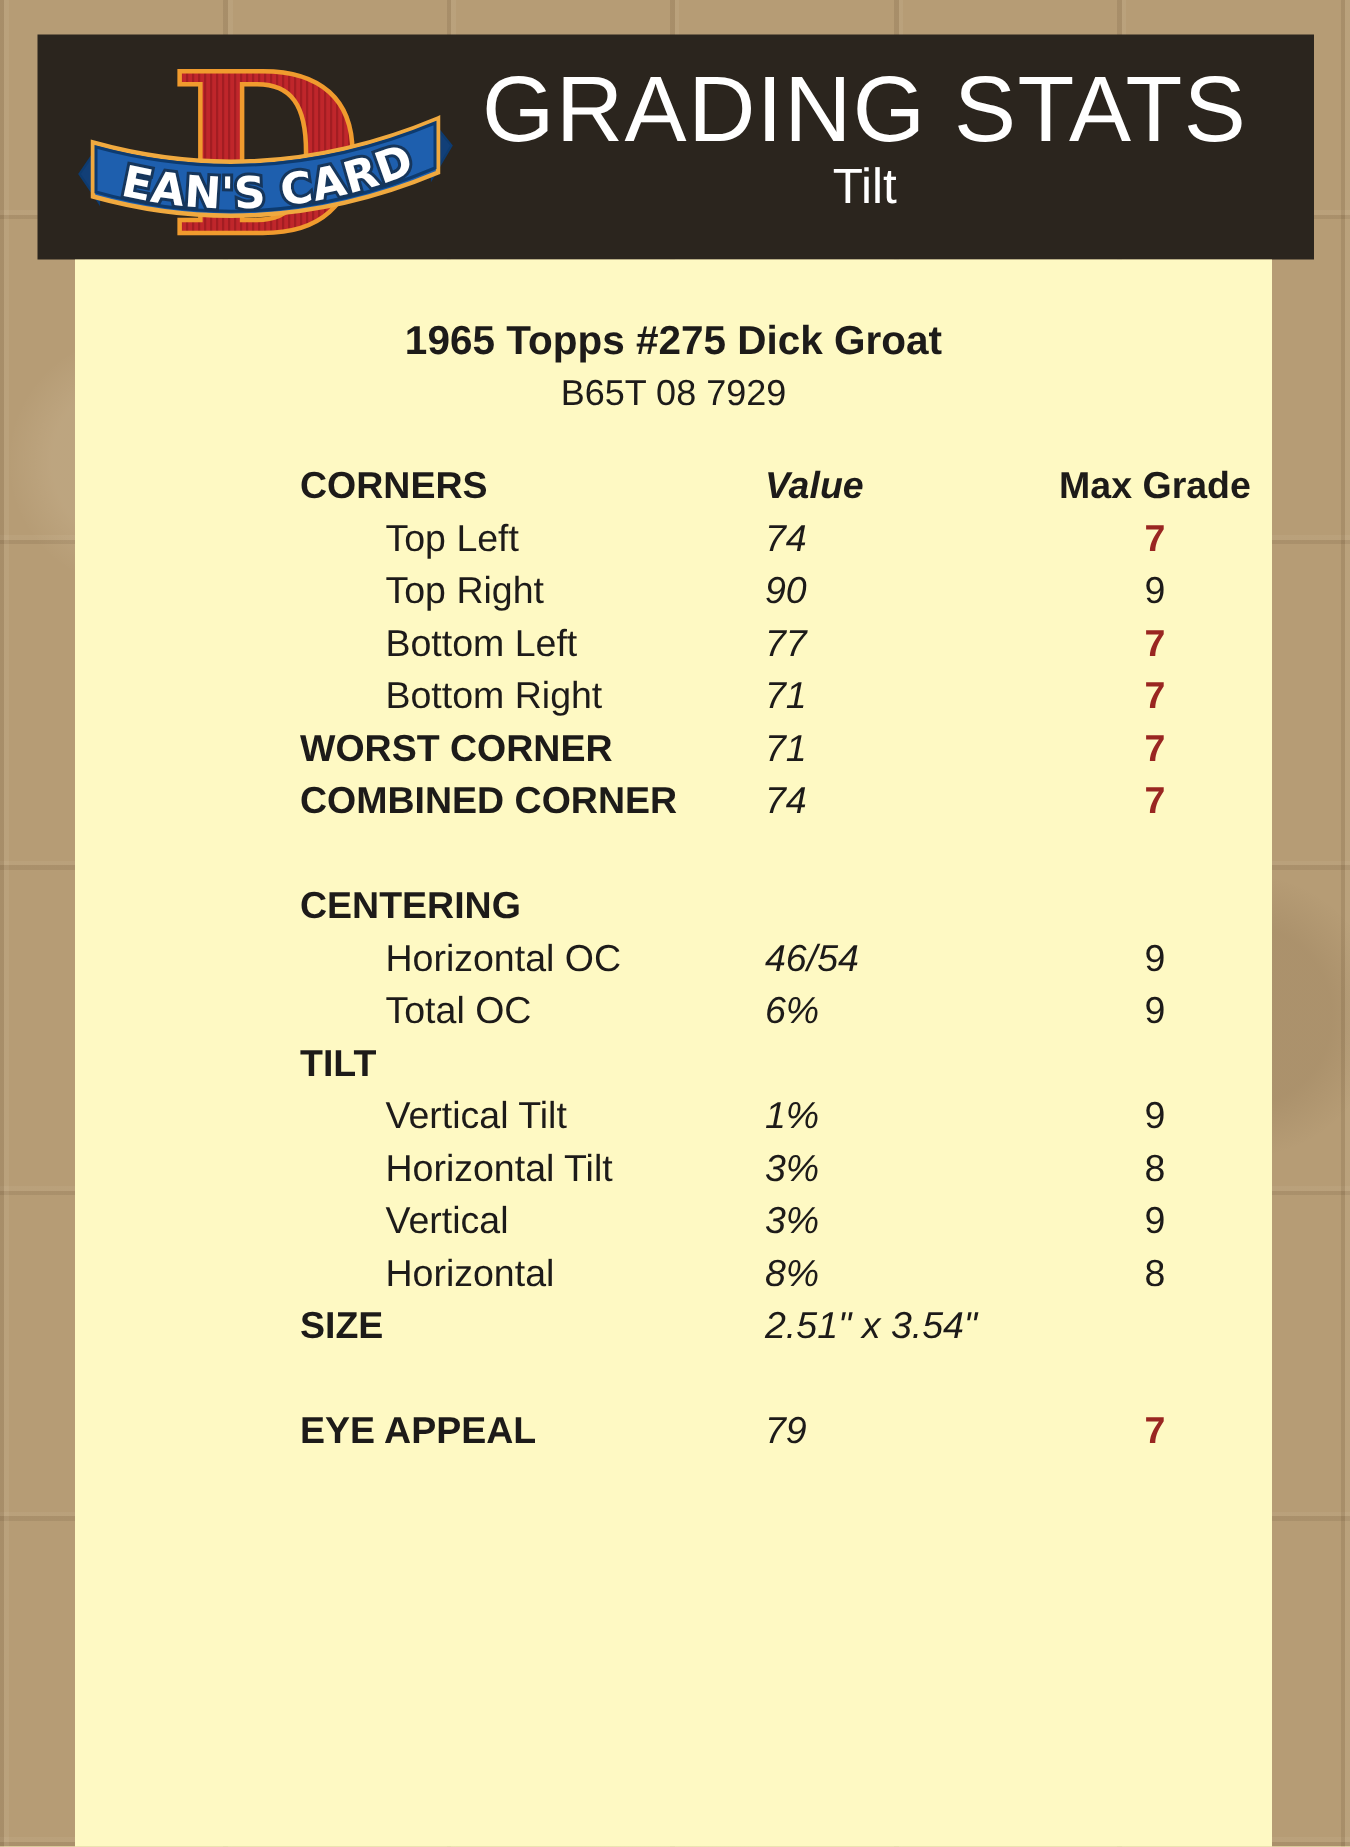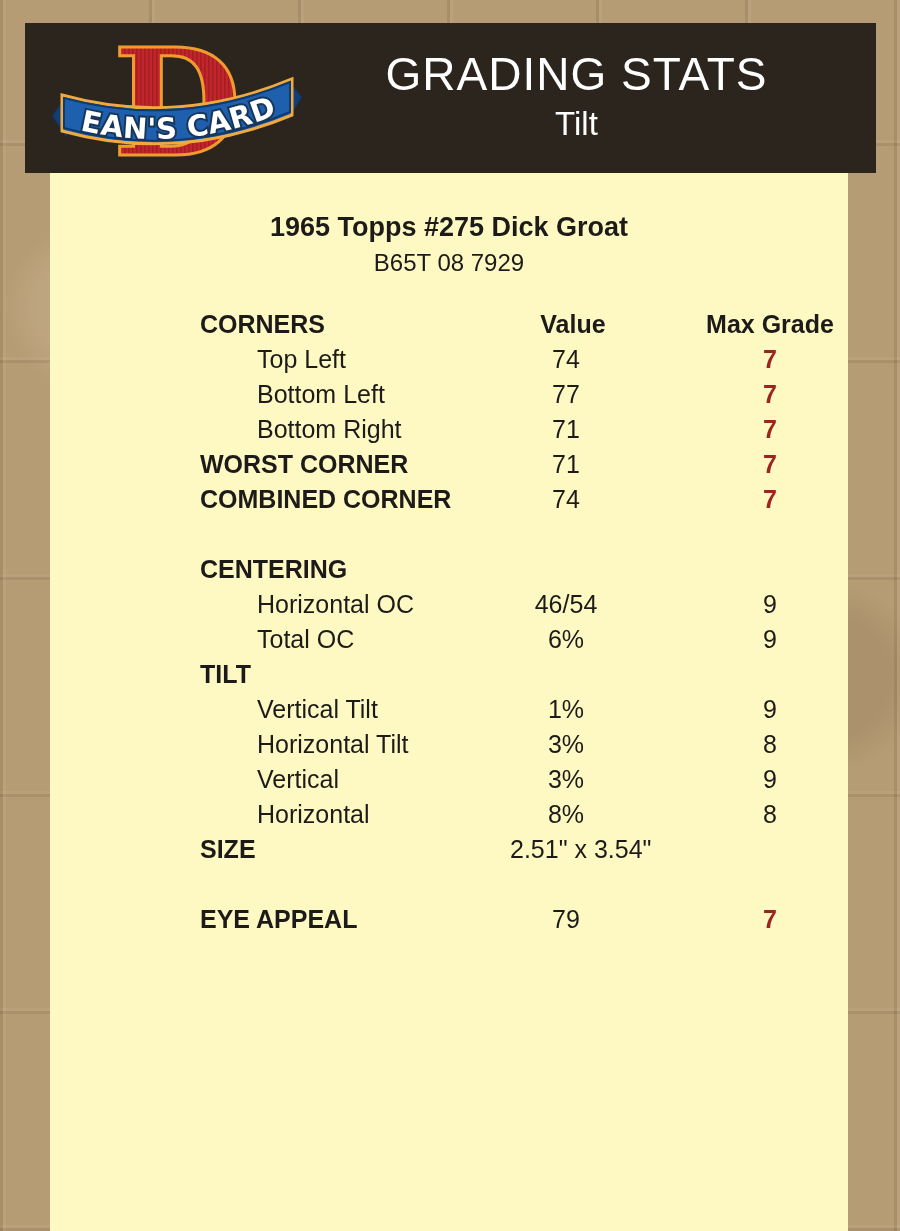--- a/index.html
+++ b/index.html
@@ -20,37 +20,37 @@
   
   .header-bar {
     position:absolute; left:25px; top:23px; width:851px; height:150px;
     background:#2b251e;
     display:flex; align-items:flex-start;
   }
   .logo-wrap { flex:0 0 auto; margin:8px 0 0 22px; width:260px; height:140px; }
   .title-block {
     flex:1 1 auto; text-align:center; color:#ffffff; padding:24px 30px 0 0;
   }
-  .main-title { font-size:46px; font-weight:normal; line-height:54px; letter-spacing:1px;text-align:center; }
+  .main-title { font-size:62px; font-weight:normal; line-height:54px; letter-spacing:1px;text-align:center; }
   .sub-title  { font-size:33px; font-weight:normal; line-height:46px; }
 
   
   .report-card {
     position:absolute; left:50px; top:173px; width:798px; height:1172px;
     background:#fef9c3; color:#1d1b19;
   }
   .card-title  { margin-top:39px; text-align:center; font-size:27px; font-weight:bold; }
   .card-serial { margin-top:6px;  text-align:center; font-size:24px; }
 
   
   table.grading { border-collapse:collapse; margin:30px 0 0 150px; width:680px; table-layout:fixed; }
   table.grading tr { height:35px; }
   table.grading td { font-size:25px; vertical-align:middle; white-space:nowrap; overflow:visible; }
   td.col-label { width:310px; }
-  td.col-value { width:150px; text-align:center; padding-right:38px; }
+  td.col-value { width:150px; text-align:left; padding-right:38px;font-style:italic; }
   td.col-grade { width:220px; text-align:center; }
   tr.row-header td { font-weight:bold;margin-top:47px; }
   tr.row-header td.col-value { padding-right:24px; }
   tr.row-section td.col-label { font-weight:bold; }
   tr.row-item td.col-label { padding-left:57px; }
   td.grade-red { color:#992621; font-weight:bold; }
   tr.spacer { height:18px; }
 </style>
 </head>
 <body>
@@ -93,20 +93,25 @@
     <tbody>
         <tr class="row-header">
           <td class="col-label">CORNERS</td>
           <td class="col-value">Value</td>
           <td class="col-grade">Max Grade</td>
         </tr>
         <tr class="row-item">
           <td class="col-label">Top Left</td>
           <td class="col-value">74</td>
           <td class="col-grade grade-red">7</td>
+        </tr>
+        <tr class="row-item">
+          <td class="col-label">Top Right</td>
+          <td class="col-value">90</td>
+          <td class="col-grade">9</td>
         </tr>
         <tr class="row-item">
           <td class="col-label">Bottom Left</td>
           <td class="col-value">77</td>
           <td class="col-grade grade-red">7</td>
         </tr>
         <tr class="row-item">
           <td class="col-label">Bottom Right</td>
           <td class="col-value">71</td>
           <td class="col-grade grade-red">7</td>

